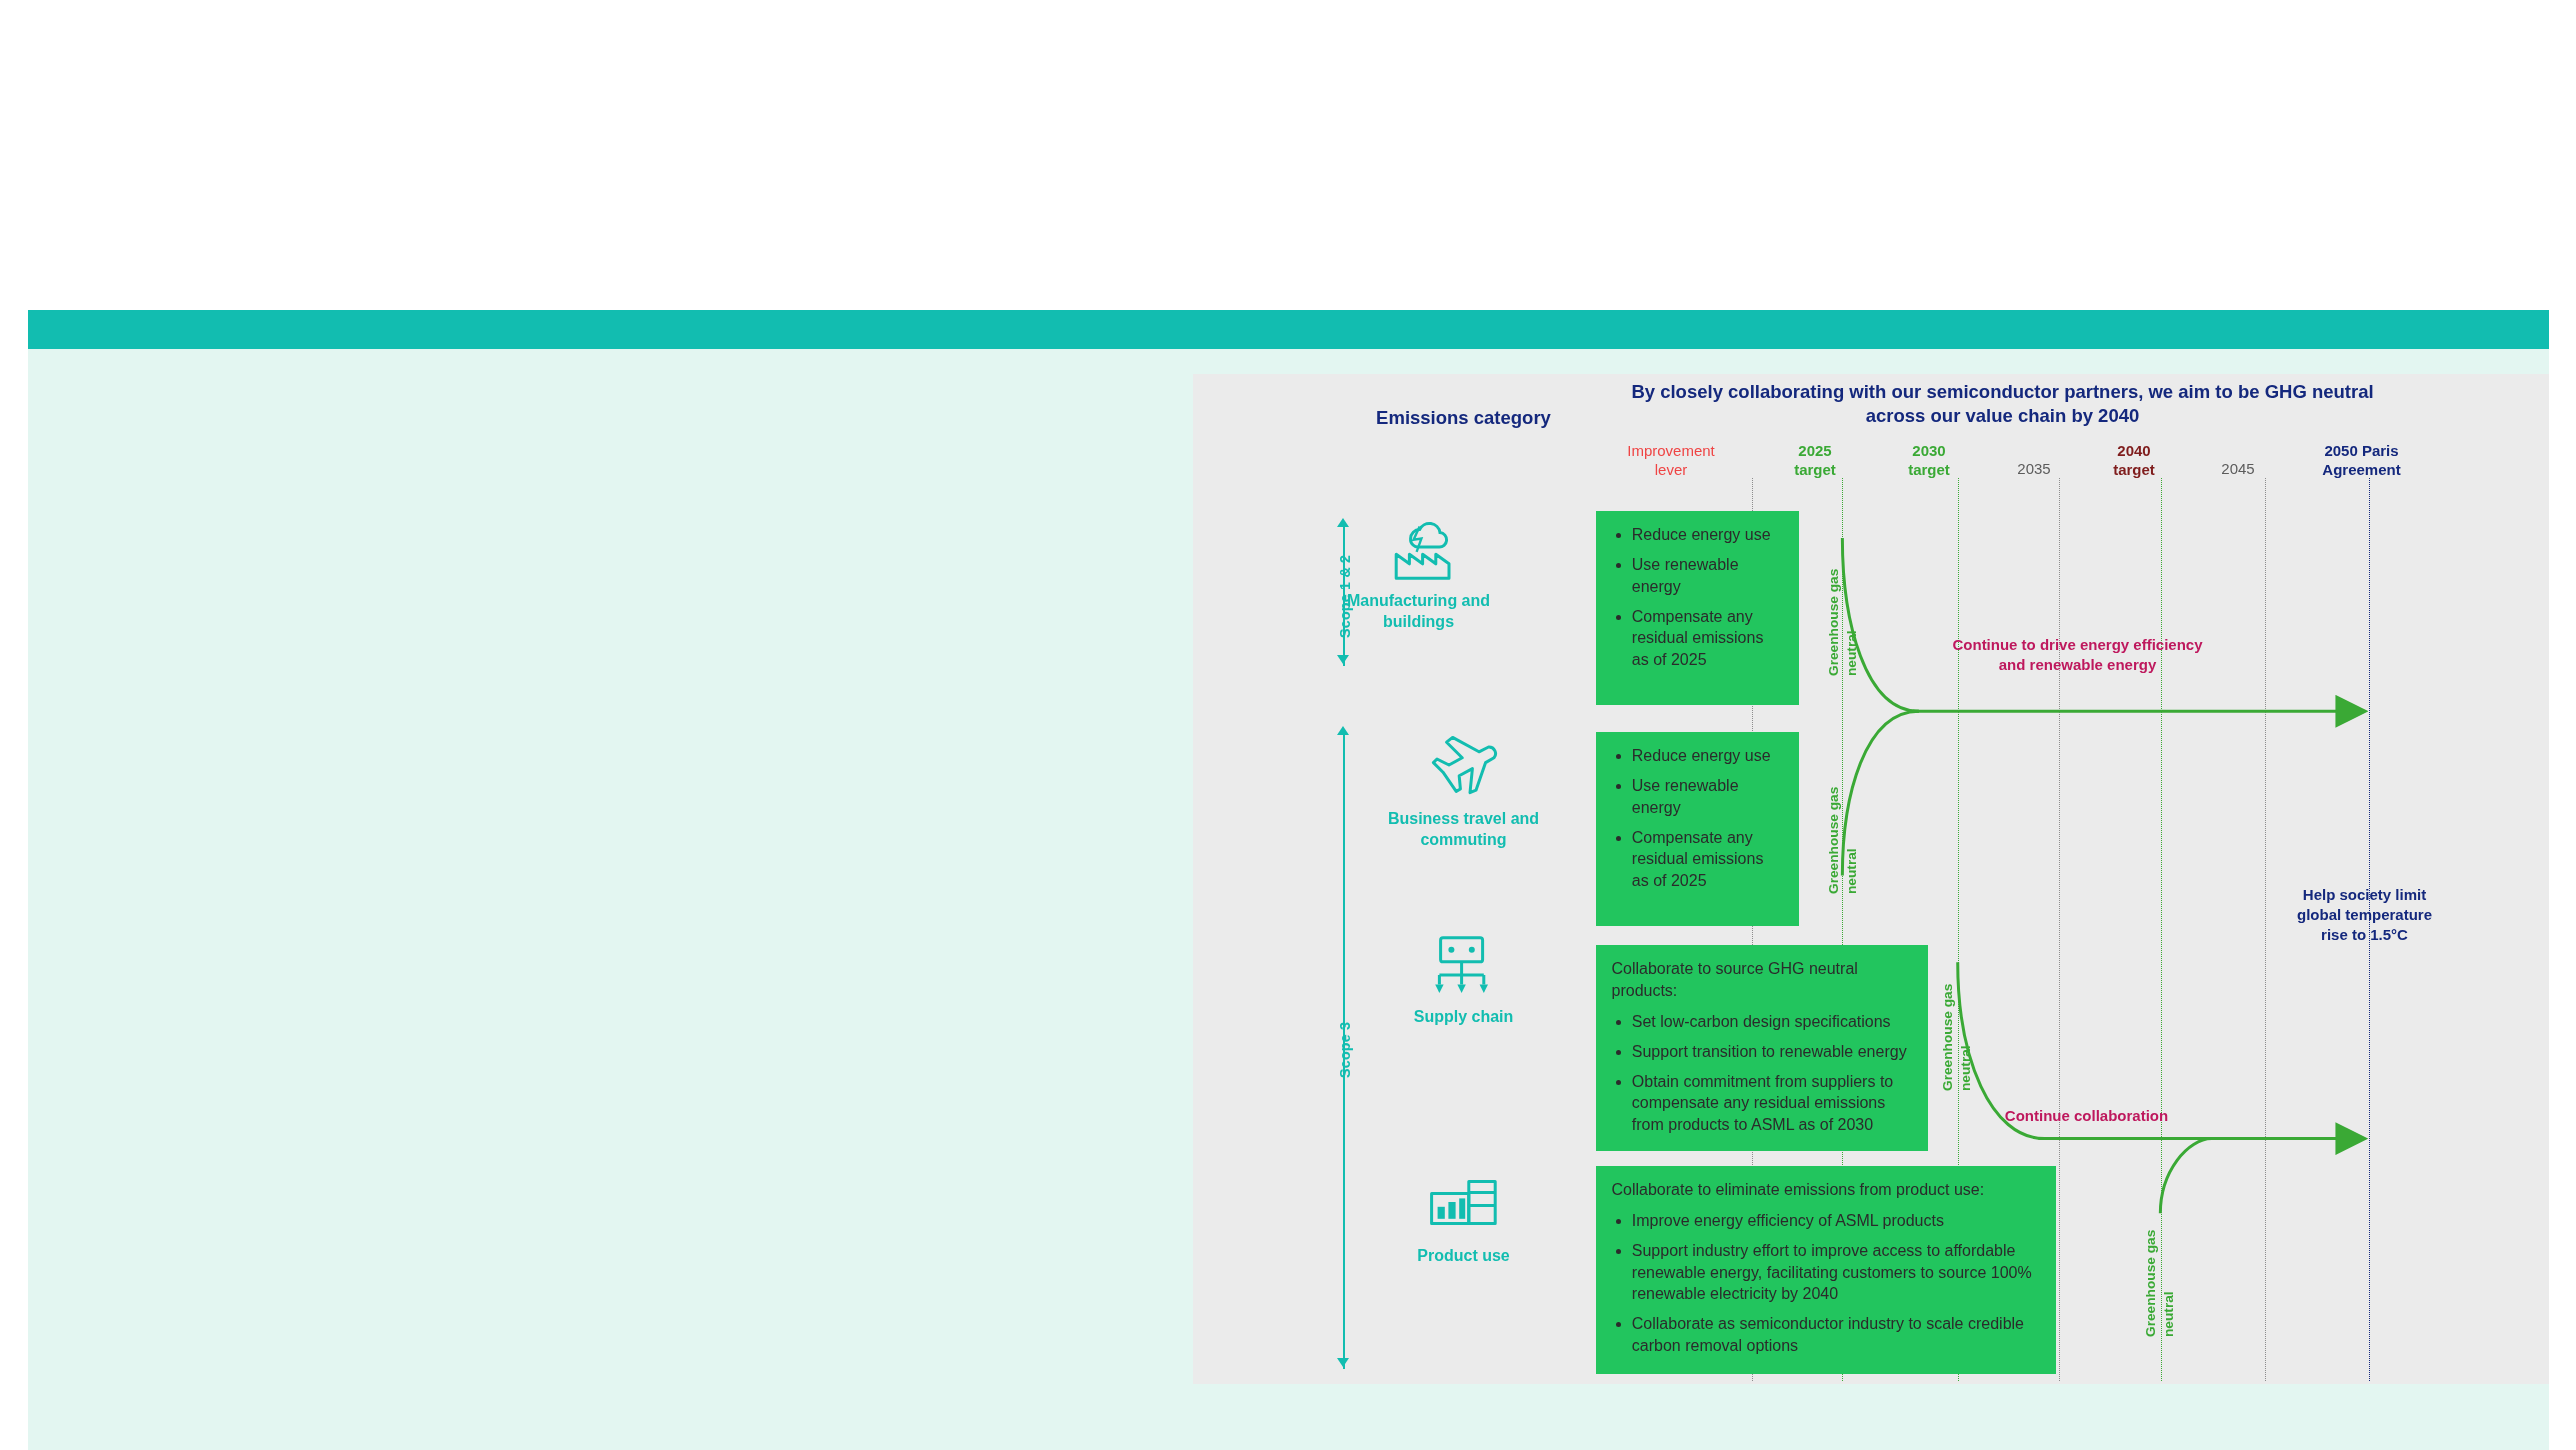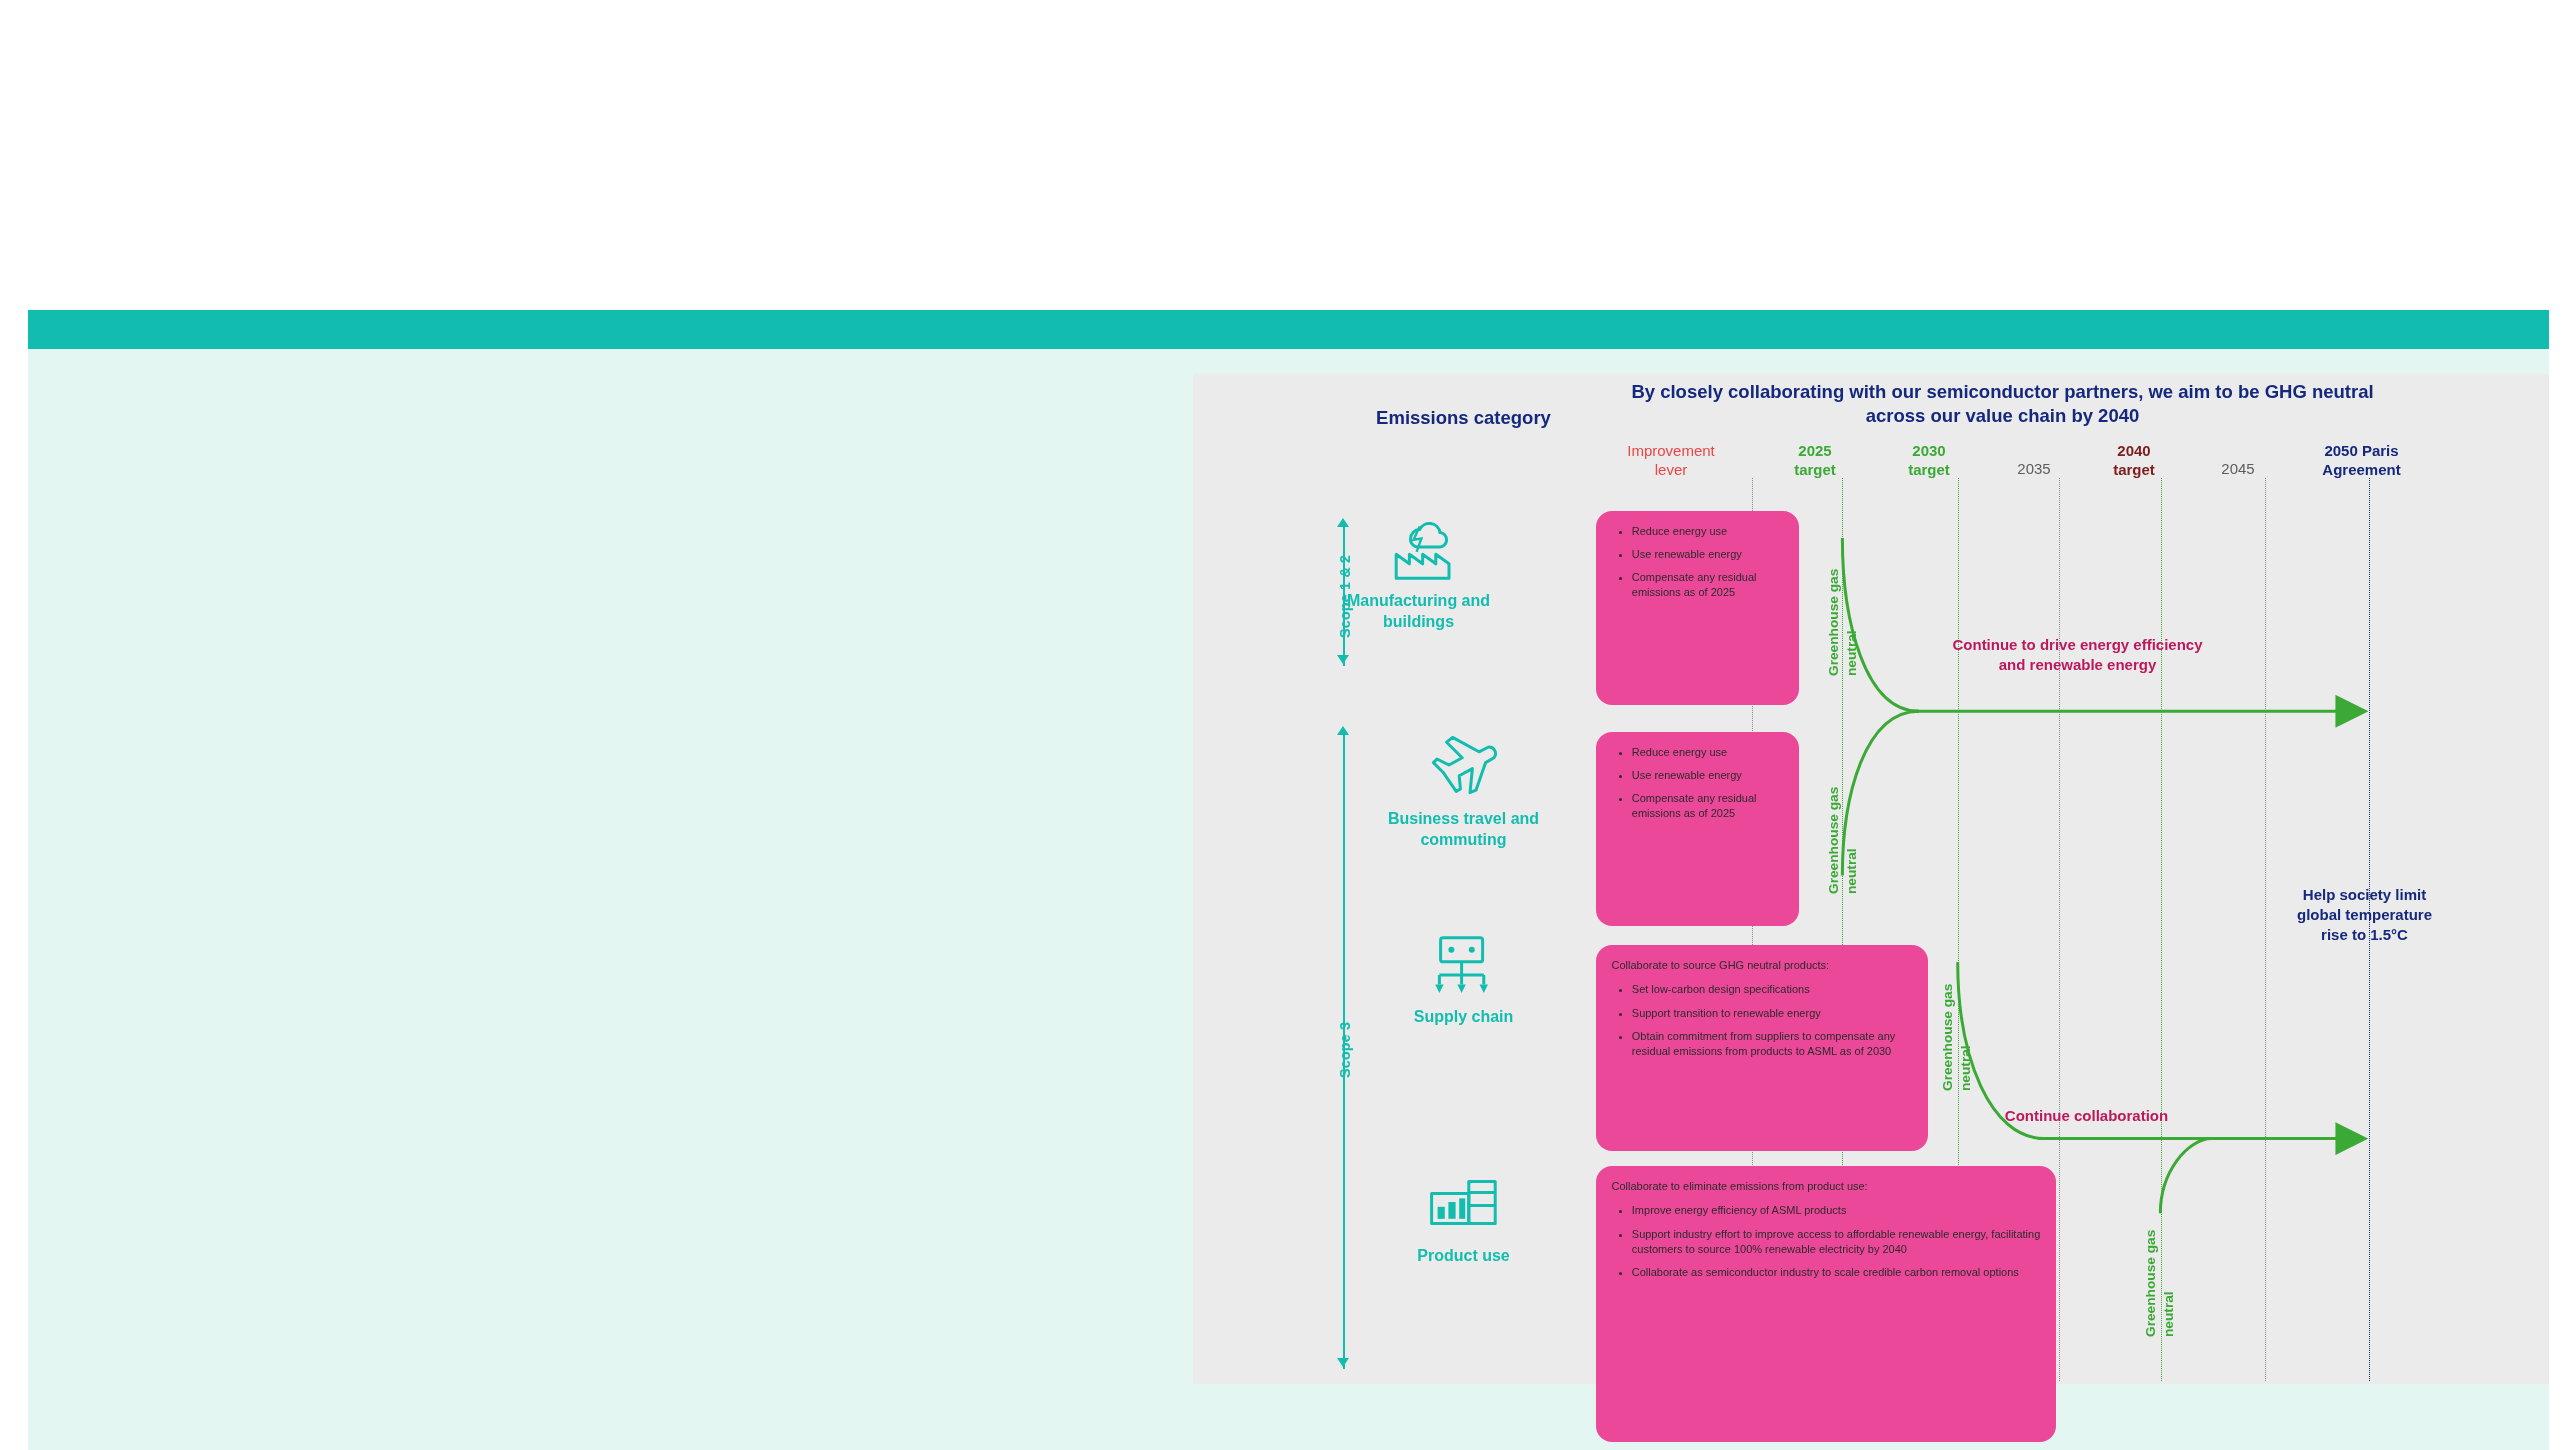--- a/index.html
+++ b/index.html
@@ -165,27 +165,26 @@
     margin-top: 8.4px;
     color: #12bdb0;
     font-size: 16px;
     font-weight: bold;
     line-height: 1.3;
   }
 
   
   .card {
     position: absolute;
-    background: #ec4899;
+    background: #22c55e;
     box-sizing: border-box;
     padding: 13px 15.5px 13px 15.5px;
     color: #2b2b2b;
-    font-size: 11px;
+    font-size: 16px;
     line-height: 1.35;
-    border-radius: 16px;
   }
   .card ul { margin: 0; padding-left: 20.3px; }
   .card li { margin-bottom: 8.4px; }
   .card li:last-child { margin-bottom: 0; }
   .card .intro { margin: 0 0 9.6px 0; }
 
   
   .ghg {
     position: absolute;
     color: #3aa935;
@@ -347,21 +346,21 @@
         <rect x="78" y="16" width="44" height="70"></rect>
         <rect x="26" y="58" width="12" height="20" fill="#12bdb0" stroke="none"></rect>
         <rect x="44" y="50" width="12" height="28" fill="#12bdb0" stroke="none"></rect>
         <rect x="62" y="44" width="10" height="34" fill="#12bdb0" stroke="none"></rect>
         <path d="M78 34 h44 M78 56 h44"></path>
       </svg>
     </div>
     <div class="cat-name">Product use</div>
   </div>
 
-  <div class="card" style="left:1596px; top:1166px; width:460px; height:276px;">
+  <div class="card" style="left:1596px; top:1166px; width:460px; height:208px;">
     <p class="intro">Collaborate to eliminate emissions from product use:</p>
     <ul>
       <li>Improve energy efficiency of ASML products</li>
       <li>Support industry effort to improve access to affordable renewable energy, facilitating customers to source 100% renewable electricity by 2040</li>
       <li>Collaborate as semiconductor industry to scale credible carbon removal options</li>
     </ul>
   </div>
 
   <div class="ghg" style="left:2142px; top:1208px; height:129px;">Greenhouse gas neutral</div>
 

